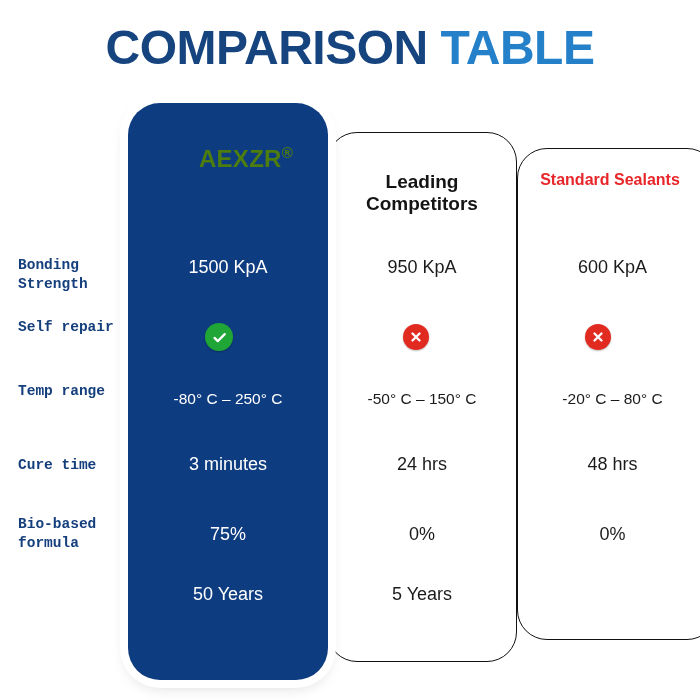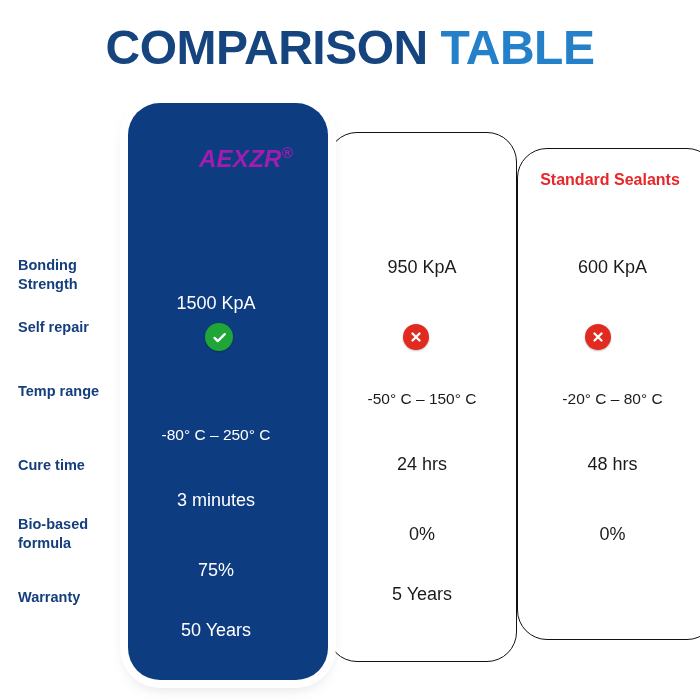--- a/index.html
+++ b/index.html
@@ -86,46 +86,47 @@
 
   .rowlabel {
     position: absolute;
     left: 18px;
     width: 110px;
     color: #143E7C;
     font-weight: bold;
     font-size: 14.5px;
     line-height: 1.28;
     text-align: left;
+    font-family: Liberation Mono, monospace;
   }
 
   .cell {
     position: absolute;
     text-align: center;
     font-size: 18px;
     color: #1b1b1b;
     line-height: 1.2;
     white-space: nowrap;
   }
-  .cell.col-a { left: 116px; width: 200px; color: #ffffff; margin-top: 36px; }
+  .cell.col-a { left: 128px; width: 200px; color: #ffffff; }
   .cell.col-b { left: 327px; width: 190px; }
   .cell.col-c { left: 517px; width: 191px; }
 
   .cell.small { font-size: 15.5px; }
 
   
   .hdr {
     position: absolute;
     text-align: center;
     font-weight: bold;
     line-height: 1.18;
   }
   #hdr-aexzr {
     left: 128px; width: 236px; top: 144px;
-    font-size: 24px; color: #a21caf; letter-spacing: 0.3px; font-style: italic;
+    font-size: 24px; color: #4d7c0f; letter-spacing: 0.3px;
   }
   #hdr-aexzr .reg { font-size: 15px; vertical-align: super; }
   #hdr-competitors {
     left: 332px; width: 180px; top: 171px;
     font-size: 19px; color: #141414;
   }
   #hdr-standard {
     left: 520px; width: 180px; top: 171px;
     font-size: 16px; color: #E8262A;
   }
@@ -157,20 +158,21 @@
 
 <div id="table-wrap">
 
   <div class="card" id="card-standard"></div>
   <div class="card" id="card-competitors"></div>
   <div class="card" id="card-aexzr"></div>
 
   <div id="grid">
 
     <div class="hdr" id="hdr-aexzr">AEXZR<span class="reg">®</span></div>
+    <div class="hdr" id="hdr-competitors">Leading Competitors</div>
     <div class="hdr" id="hdr-standard">Standard Sealants</div>
 
     <div class="rowlabel" style="top:256px">Bonding Strength</div>
     <div class="cell col-a" style="top:257px">1500 KpA</div>
     <div class="cell col-b" style="top:257px">950 KpA</div>
     <div class="cell col-c" style="top:257px">600 KpA</div>
 
     <div class="rowlabel" style="top:318px">Self repair</div>
     <div class="status-icon icon-check" id="icon-aexzr-selfrepair">
       <svg width="17" height="17" viewBox="0 0 24 24" aria-hidden="true">
@@ -196,18 +198,17 @@
     <div class="rowlabel" style="top:456px">Cure time</div>
     <div class="cell col-a" style="top:454px">3 minutes</div>
     <div class="cell col-b" style="top:454px">24 hrs</div>
     <div class="cell col-c" style="top:454px">48 hrs</div>
 
     <div class="rowlabel" style="top:515px">Bio-based formula</div>
     <div class="cell col-a" style="top:524px">75%</div>
     <div class="cell col-b" style="top:524px">0%</div>
     <div class="cell col-c" style="top:524px">0%</div>
 
-    <div class="rowlabel" style="top:588px">Warranty</div>
     <div class="cell col-a" style="top:584px">50 Years</div>
     <div class="cell col-b" style="top:584px">5 Years</div>
 
   </div>
 </div>
 
 </body></html>

